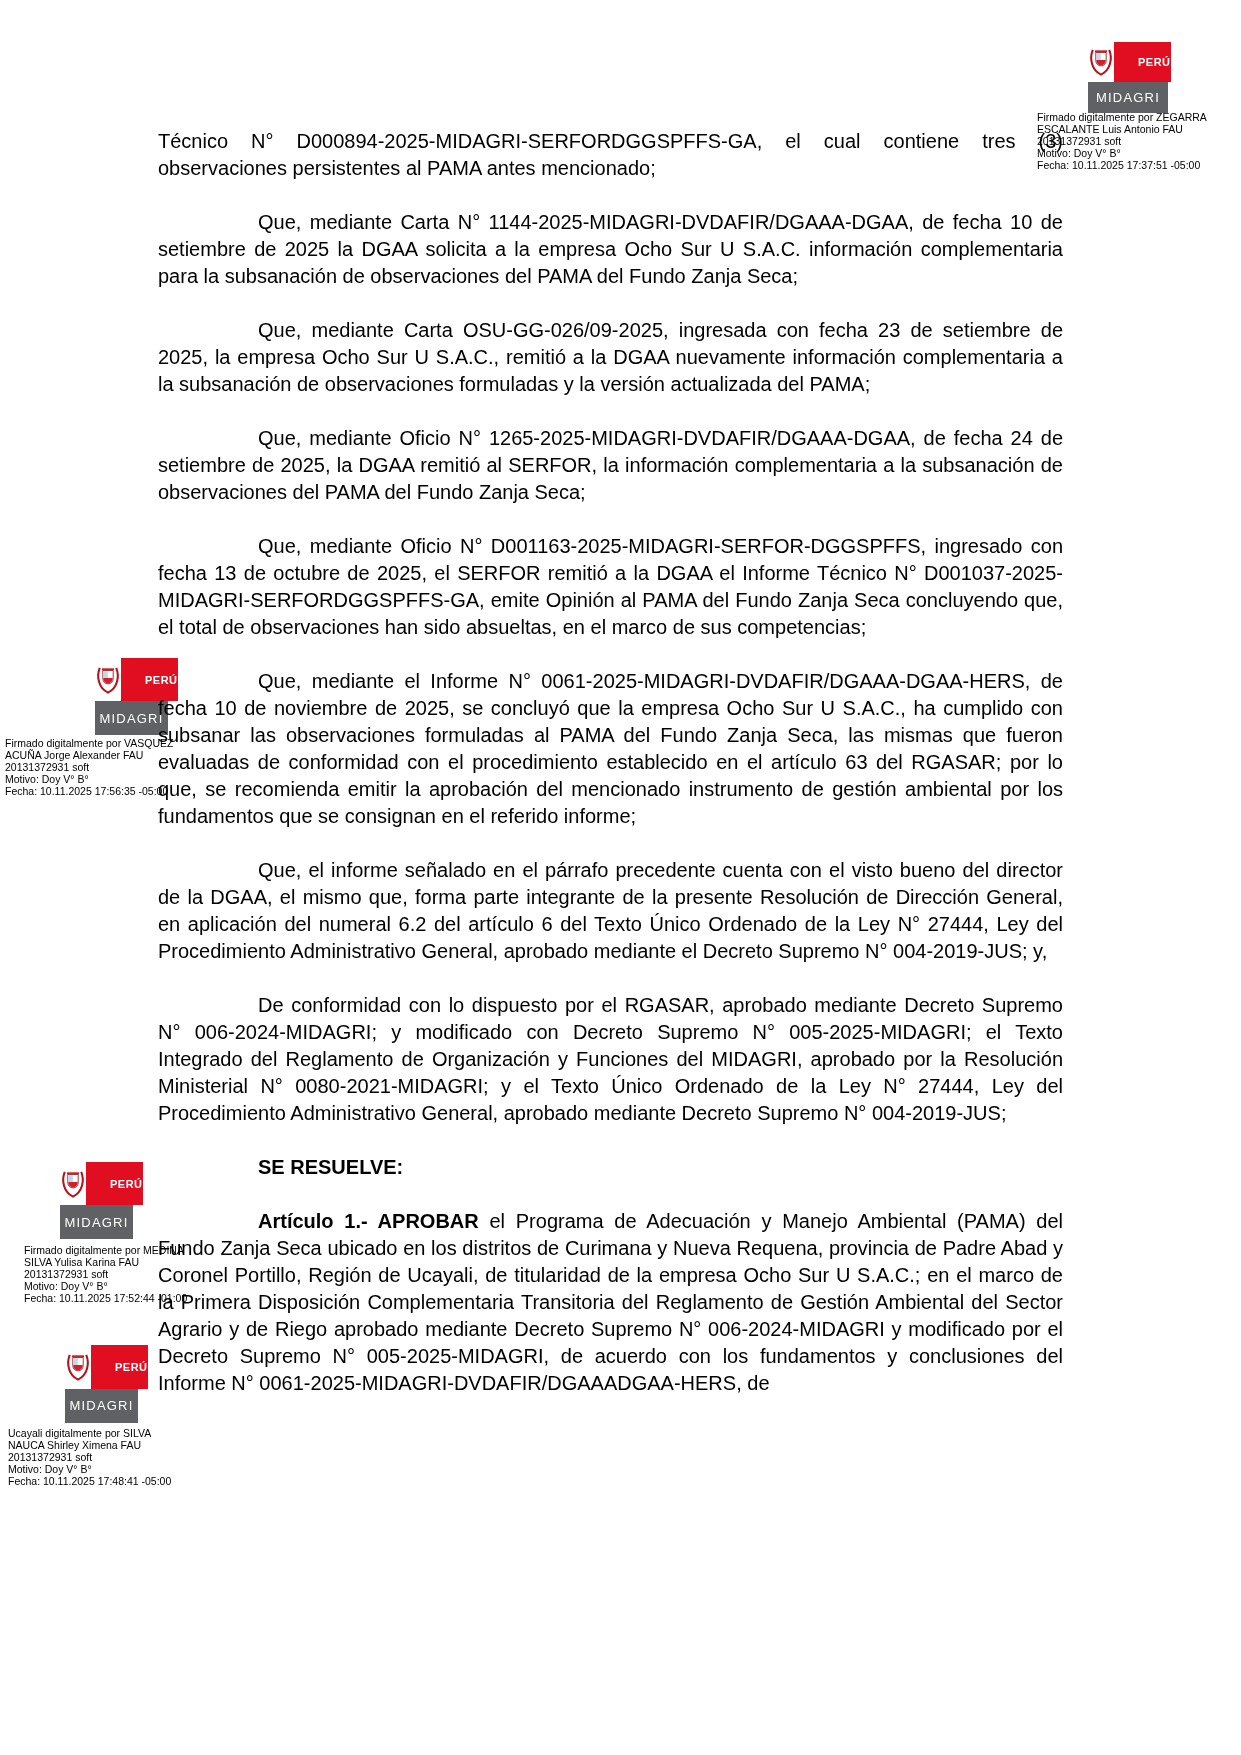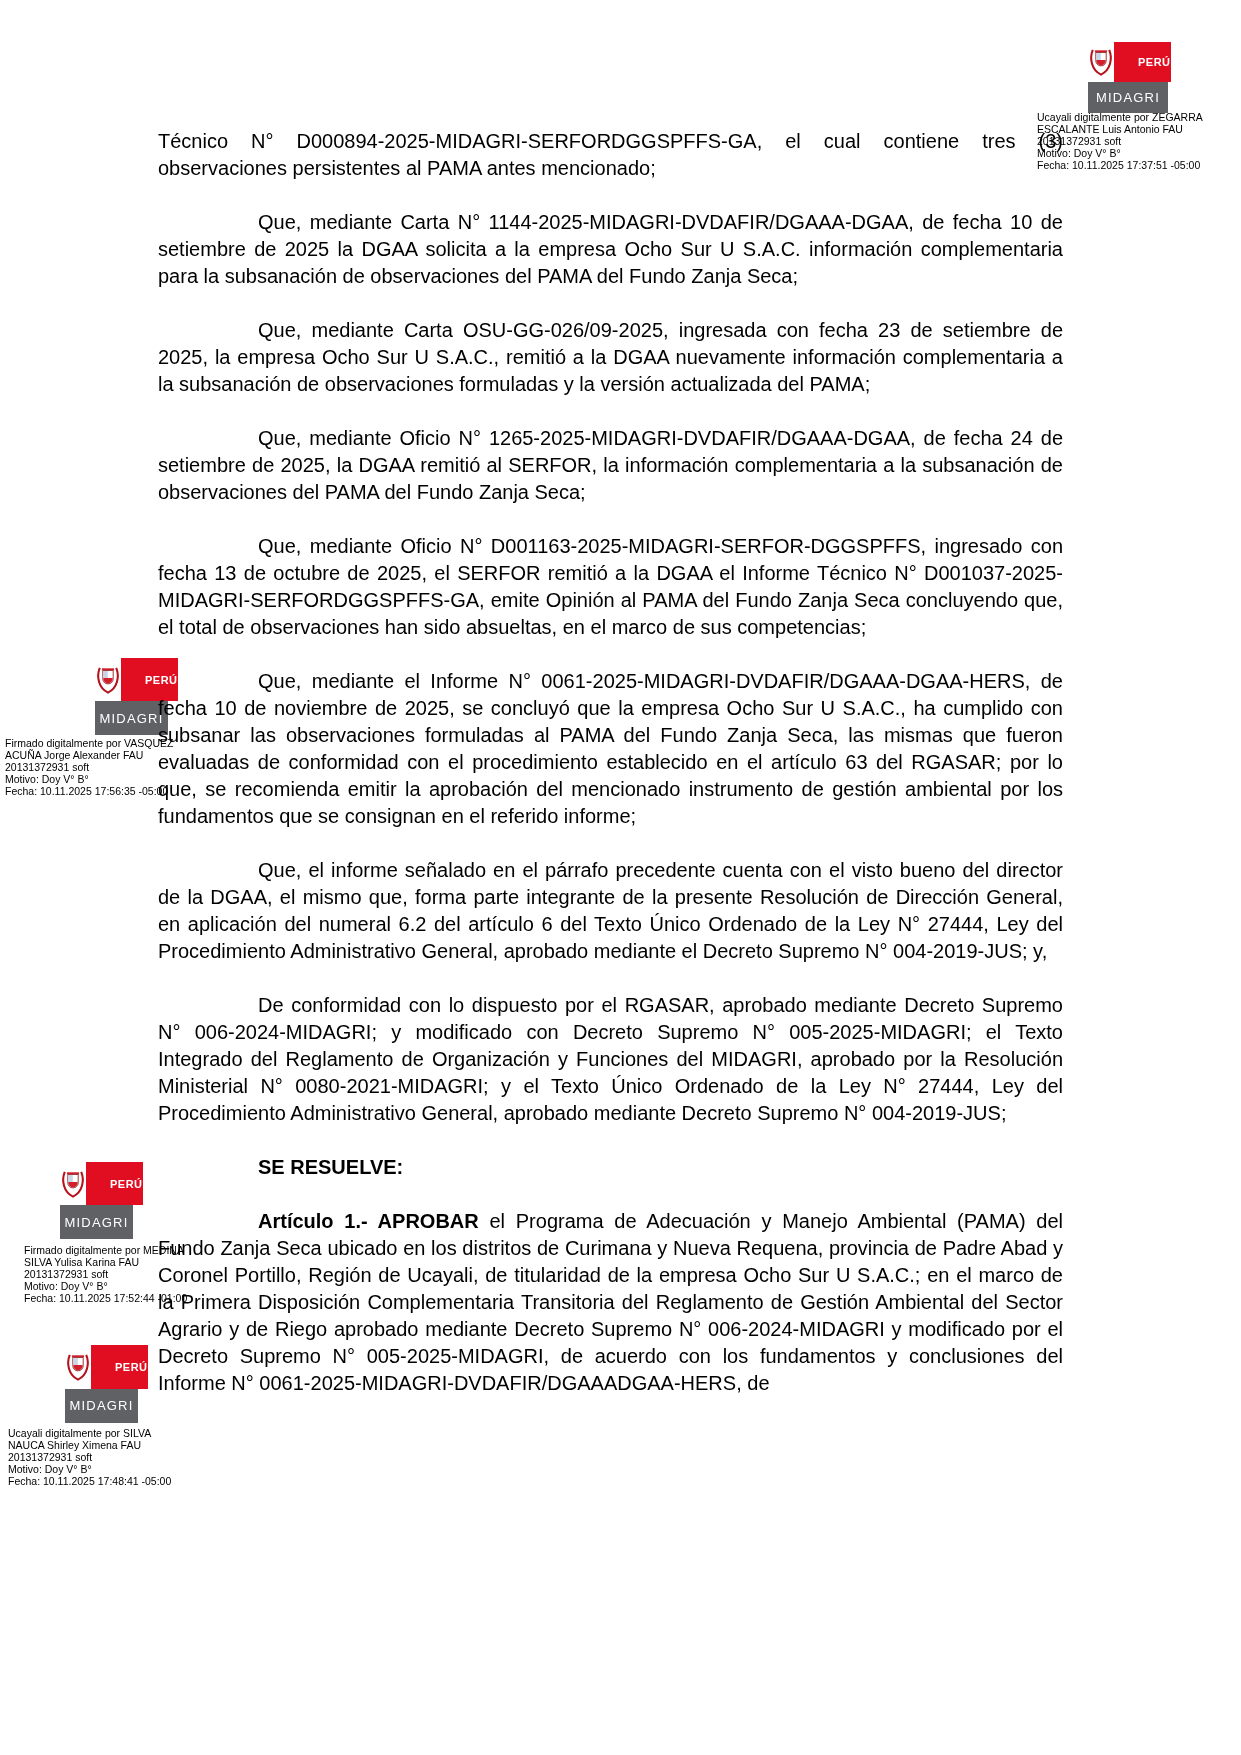--- a/index.html
+++ b/index.html
@@ -77,21 +77,21 @@
                 <rect x="9.6" y="6.6" width="5.2" height="8.2" fill="#c9d6e8"></rect>
                 <path d="M9.6 14.8 h10.8 v0.7 a5.4 5.4 0 0 1 -10.8 0 z" fill="#d21f2b"></path>
               </svg>
             </div>
             <div class="logo-peru" style="background: rgb(225, 14, 33); color: rgb(255, 255, 255);">PERÚ</div>
           </div>
           <div class="logo-midagri" style="background: rgb(95, 97, 100); color: rgb(255, 255, 255);">MIDAGRI</div>
         </div>
       </div>
     <div class="sig-text">
-        <div class="sig-line">Ucayali digitalmente por ZEGARRA</div>
+        <div class="sig-line">Firmado digitalmente por ZEGARRA</div>
         <div class="sig-line">ESCALANTE Luis Antonio FAU</div>
         <div class="sig-line">20131372931 soft</div>
         <div class="sig-line">Motivo: Doy V° B°</div>
         <div class="sig-line">Fecha: 10.11.2025 17:37:51 -05:00</div>
       </div>
   </div>
 
   <div class="stamp" id="stamp-l1">
     <div class="logo-slot">
         <div class="logo">

